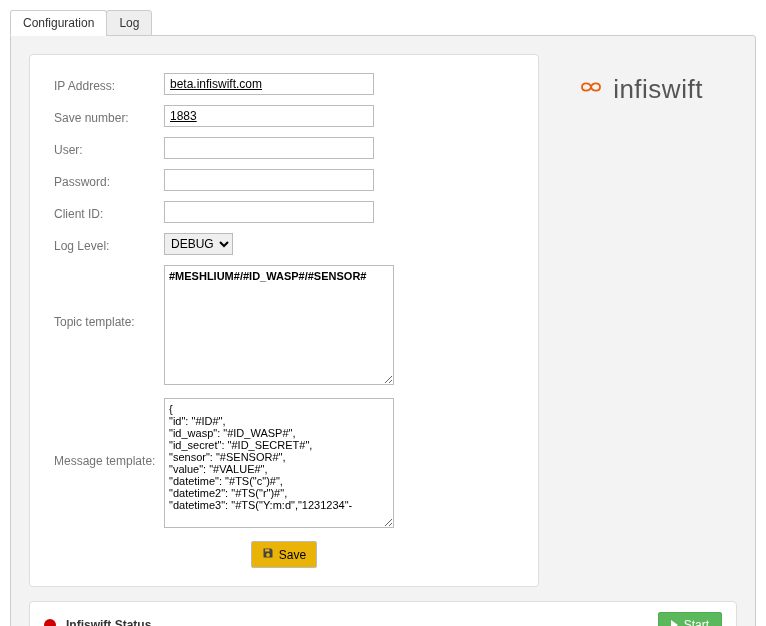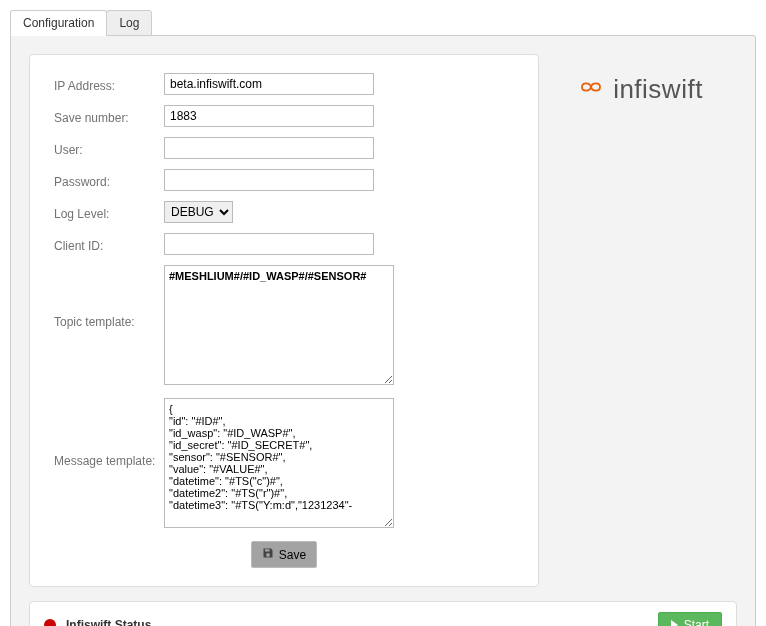--- a/index.html
+++ b/index.html
@@ -68,20 +68,21 @@
     color: #737373;
     padding-top: 3px;
   }
   .input-col { flex: 1; }
   input[type=text], input[type=password] {
     width: 210px;
     padding: 3px 5px;
     border: 1px solid #bbb;
     font-size: 12px;
     height: 22px;
+    text-decoration: underline;
   }
   select {
     border: 1px solid #bbb;
     font-size: 12px;
     padding: 1px 2px;
     height: 22px;
     background: #efefef;
   }
   textarea {
     width: 230px;
@@ -95,21 +96,21 @@
   .ta2 { height: 130px; overflow-y: scroll; }
   .save-row {
     text-align: center;
     margin-top: 6px;
   }
   .btn {
     display: inline-flex;
     align-items: center;
     gap: 5px;
     border: 1px solid #bbb;
-    background: #a3a3a3;
+    background: #eab308;
     padding: 5px 10px;
     font-size: 12px;
     cursor: pointer;
     border-radius: 2px;
   }
   .status-bar {
     margin-top: 14px;
     background: #fff;
     border: 1px solid #ddd;
     border-radius: 4px;
@@ -194,32 +195,32 @@
       </div>
 
       <div class="form-row">
         <div class="label-col">Password:</div>
         <div class="input-col">
           <input type="password" value="" style="">
         </div>
       </div>
 
       <div class="form-row">
+        <div class="label-col">Client ID:</div>
+        <div class="input-col">
+          <input type="text" value="" style="">
+        </div>
+      </div>
+
+      <div class="form-row">
         <div class="label-col">Log Level:</div>
         <div class="input-col">
           <select>
             <option>DEBUG</option>
           </select>
-        </div>
-      </div>
-
-      <div class="form-row">
-        <div class="label-col">Client ID:</div>
-        <div class="input-col">
-          <input type="text" value="" style="">
         </div>
       </div>
 
       <div class="form-row top">
         <div class="label-col" style="padding-top:50px">Topic template:</div>
         <div class="input-col">
           <textarea class="ta1" style="">#MESHLIUM#/#ID_WASP#/#SENSOR#</textarea>
         </div>
       </div>
 

